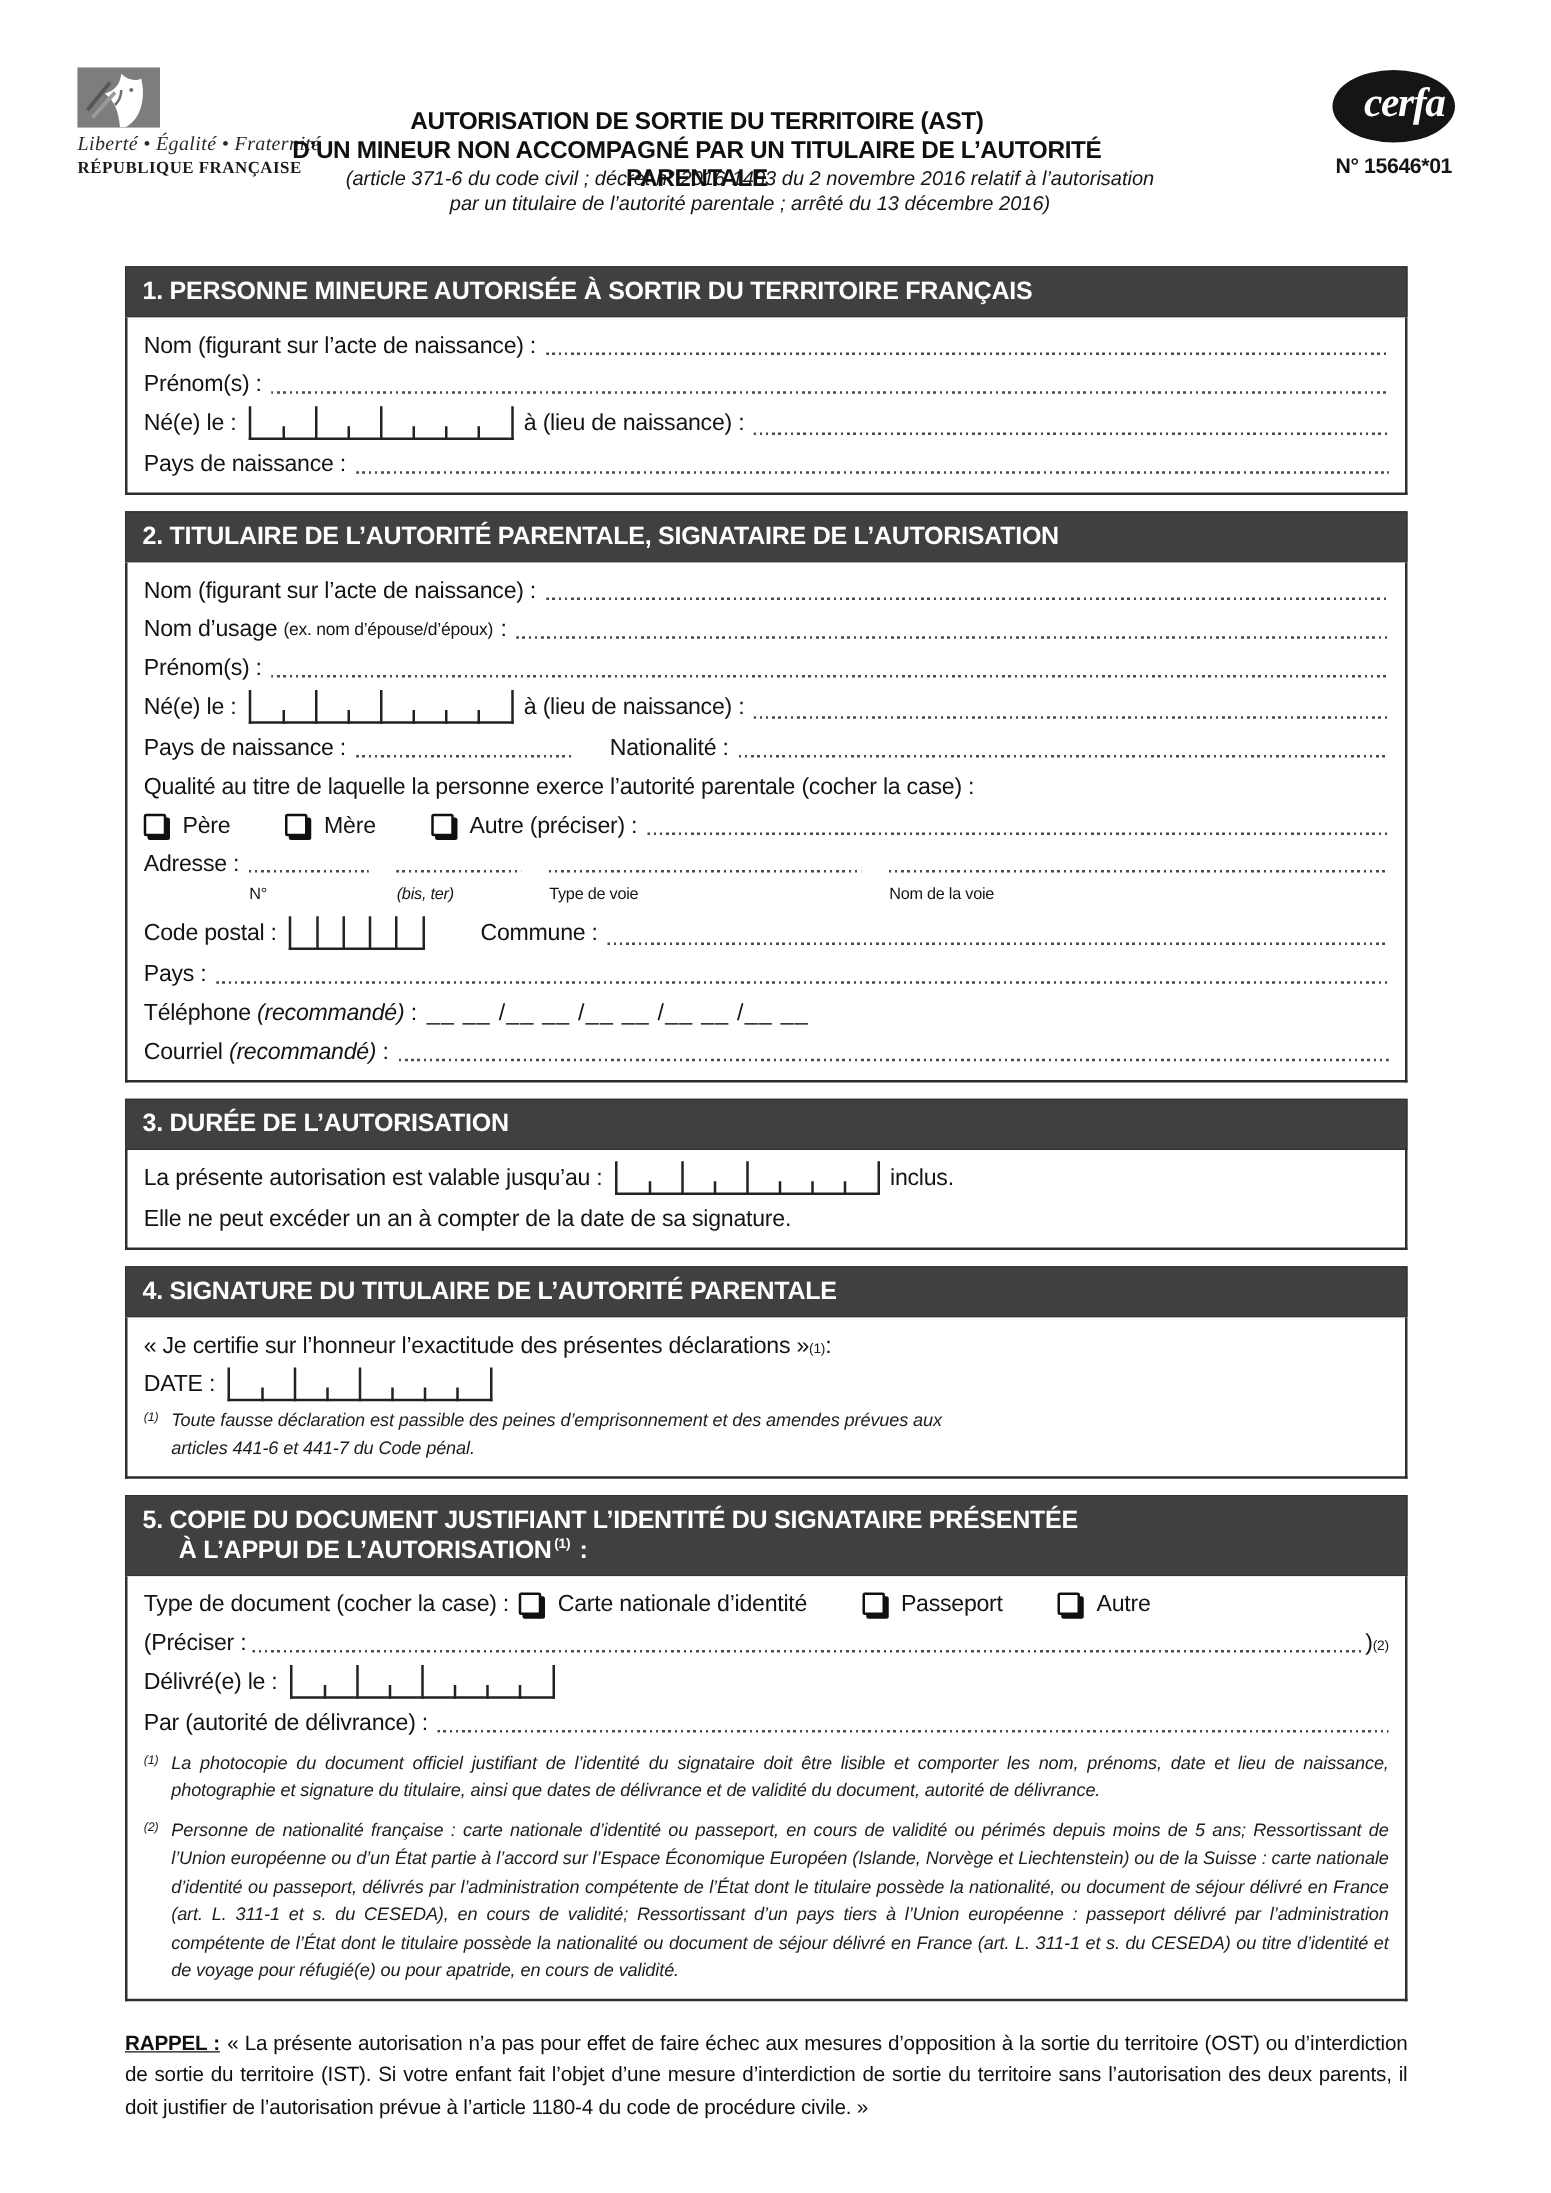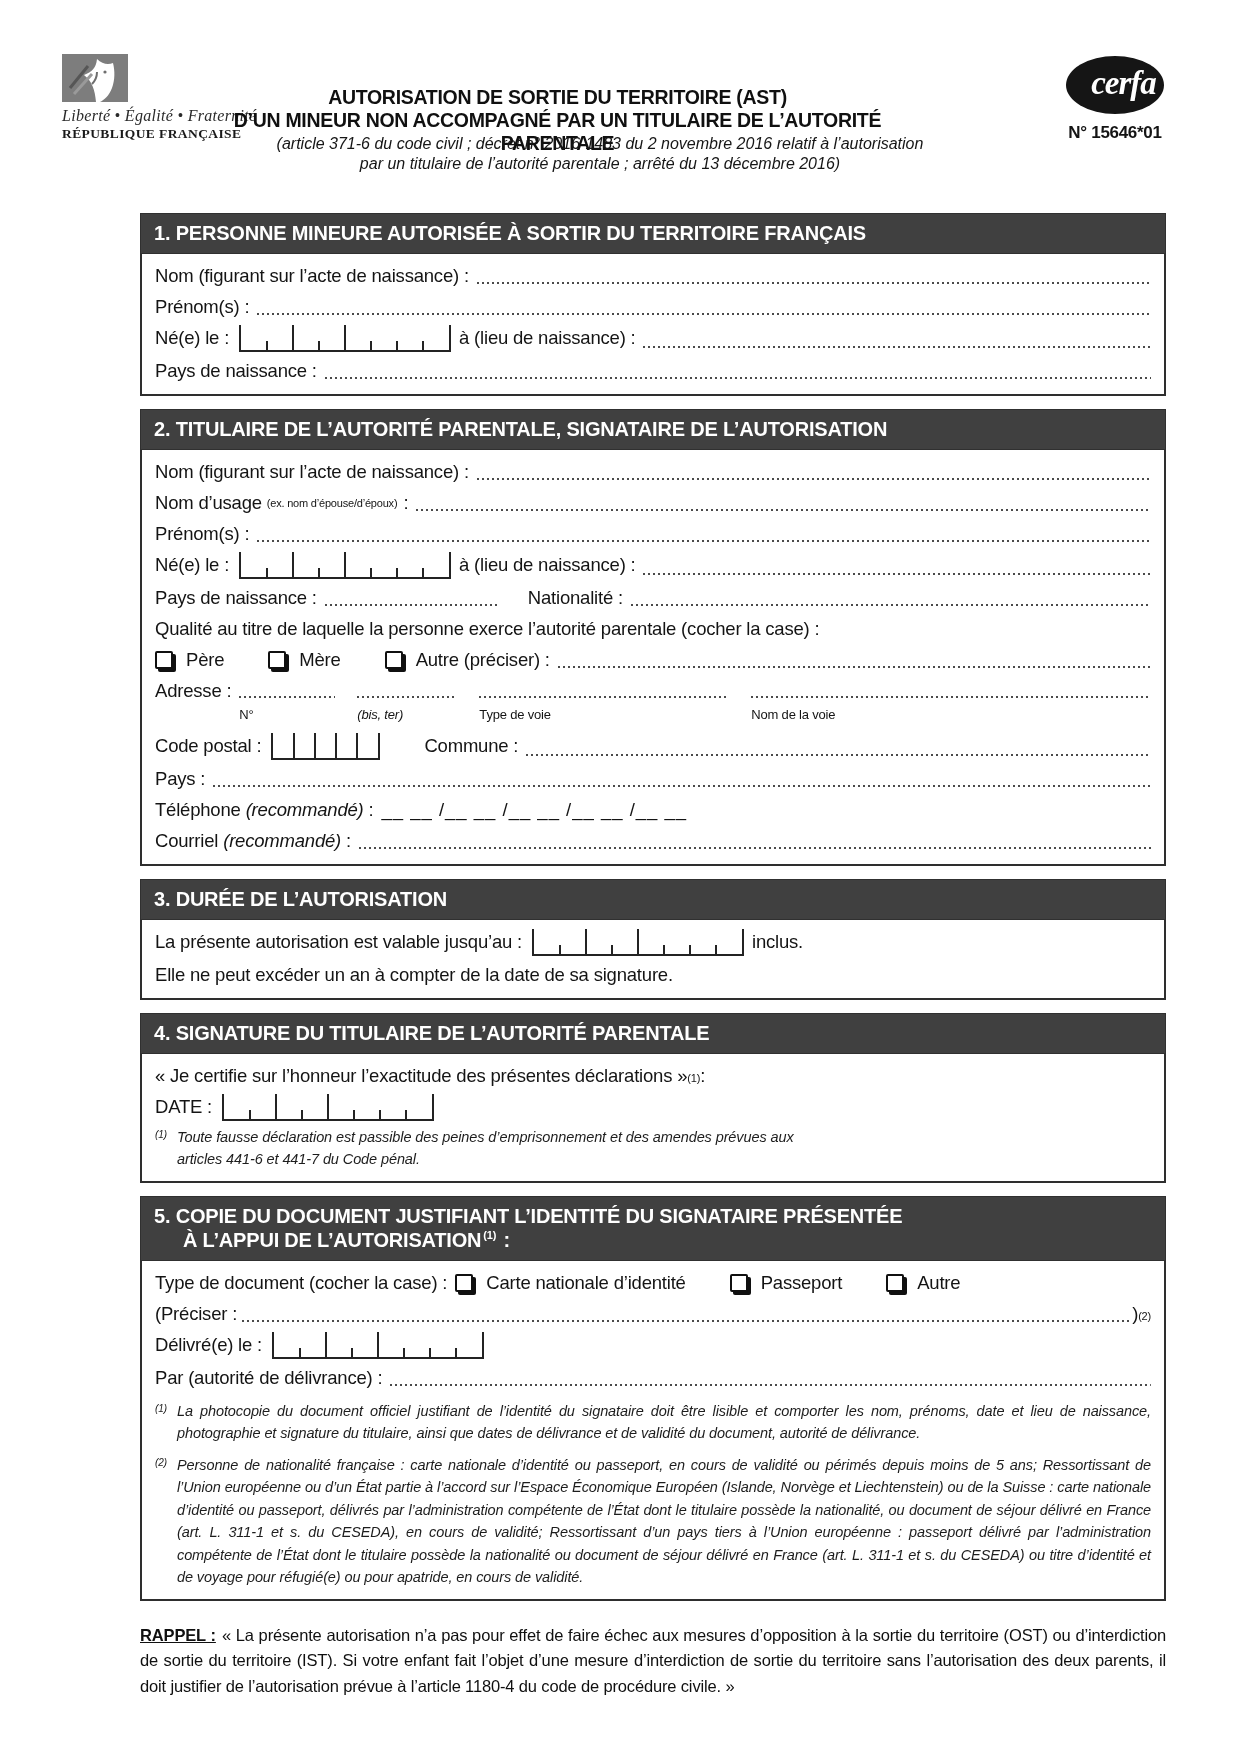--- a/index.html
+++ b/index.html
@@ -18,33 +18,33 @@
   .subtitle-block { position: absolute; left: 190px; top: 134px; width: 820px; text-align: center; }
   .subtitle-block div { font-style: italic; font-size: 16px; line-height: 20px; color: #161616; }
 
   .cerfa-block { position: absolute; left: 1052px; top: 56px; width: 126px; text-align: center; }
   .cerfa-oval { width: 98px; height: 58px; background: #151515; border-radius: 50%; margin: 0 auto;
                 display: flex; align-items: center; justify-content: center; }
   .cerfa-oval span { color: #fff; font-family: "Liberation Serif", serif; font-style: italic; font-weight: bold; font-size: 33px; letter-spacing: -1px; padding-bottom: 3px; margin-left: 17px; }
   .cerfa-num { font-weight: bold; font-size: 17px; margin-top: 9px; letter-spacing: -0.3px; white-space: nowrap; }
 
   
-  .form { position: absolute; left: 100px; top: 213px; width: 1026px; margin-left: 40px; }
+  .form { position: absolute; left: 100px; top: 213px; width: 1026px; }
   .sec { margin-bottom: 13px; }
   .sec-h { background: #404040; color: #fff; font-weight: bold; font-size: 20px; letter-spacing: -0.2px;
            padding: 7px 13px 8px; line-height: 24px; border: 1px solid #303030; }
   .sec-h .l2 { padding-left: 29px; }
   .suph { font-size: 11px; vertical-align: super; line-height: 0; margin: 0 2px; }
   .sec-b { border: 2px solid #2e2e2e; border-top: 0; padding: 4px 13px 10px; background: #fff; }
 
   .row { display: flex; align-items: baseline; margin-top: 5px; font-size: 18.5px; line-height: 26px; letter-spacing: -0.2px; }
   .lbl { white-space: nowrap; padding-right: 8px; }
   .tight { padding-right: 5px; }
   .it { font-style: italic; }
-  .hint { font-size: 11px; padding-right: 6px; white-space: nowrap; align-self: center; }
+  .hint { font-size: 14px; padding-right: 6px; white-space: nowrap; align-self: center; }
   .sup { font-size: 11px; vertical-align: super; line-height: 0; }
 
   .dots { flex: 1 1 auto; height: 3px; align-self: flex-end; margin-bottom: 5px;
           background-image: repeating-linear-gradient(90deg, #4a4a4a 0 2px, transparent 2px 5px);
           background-position: bottom; background-size: 100% 2px; background-repeat: no-repeat; }
   .dots.fx175 { flex: 0 0 175px; }
   .ml28 { margin-left: 28px; }
   .ml36 { margin-left: 36px; }
   .ml64 { margin-left: 64px; }
 

